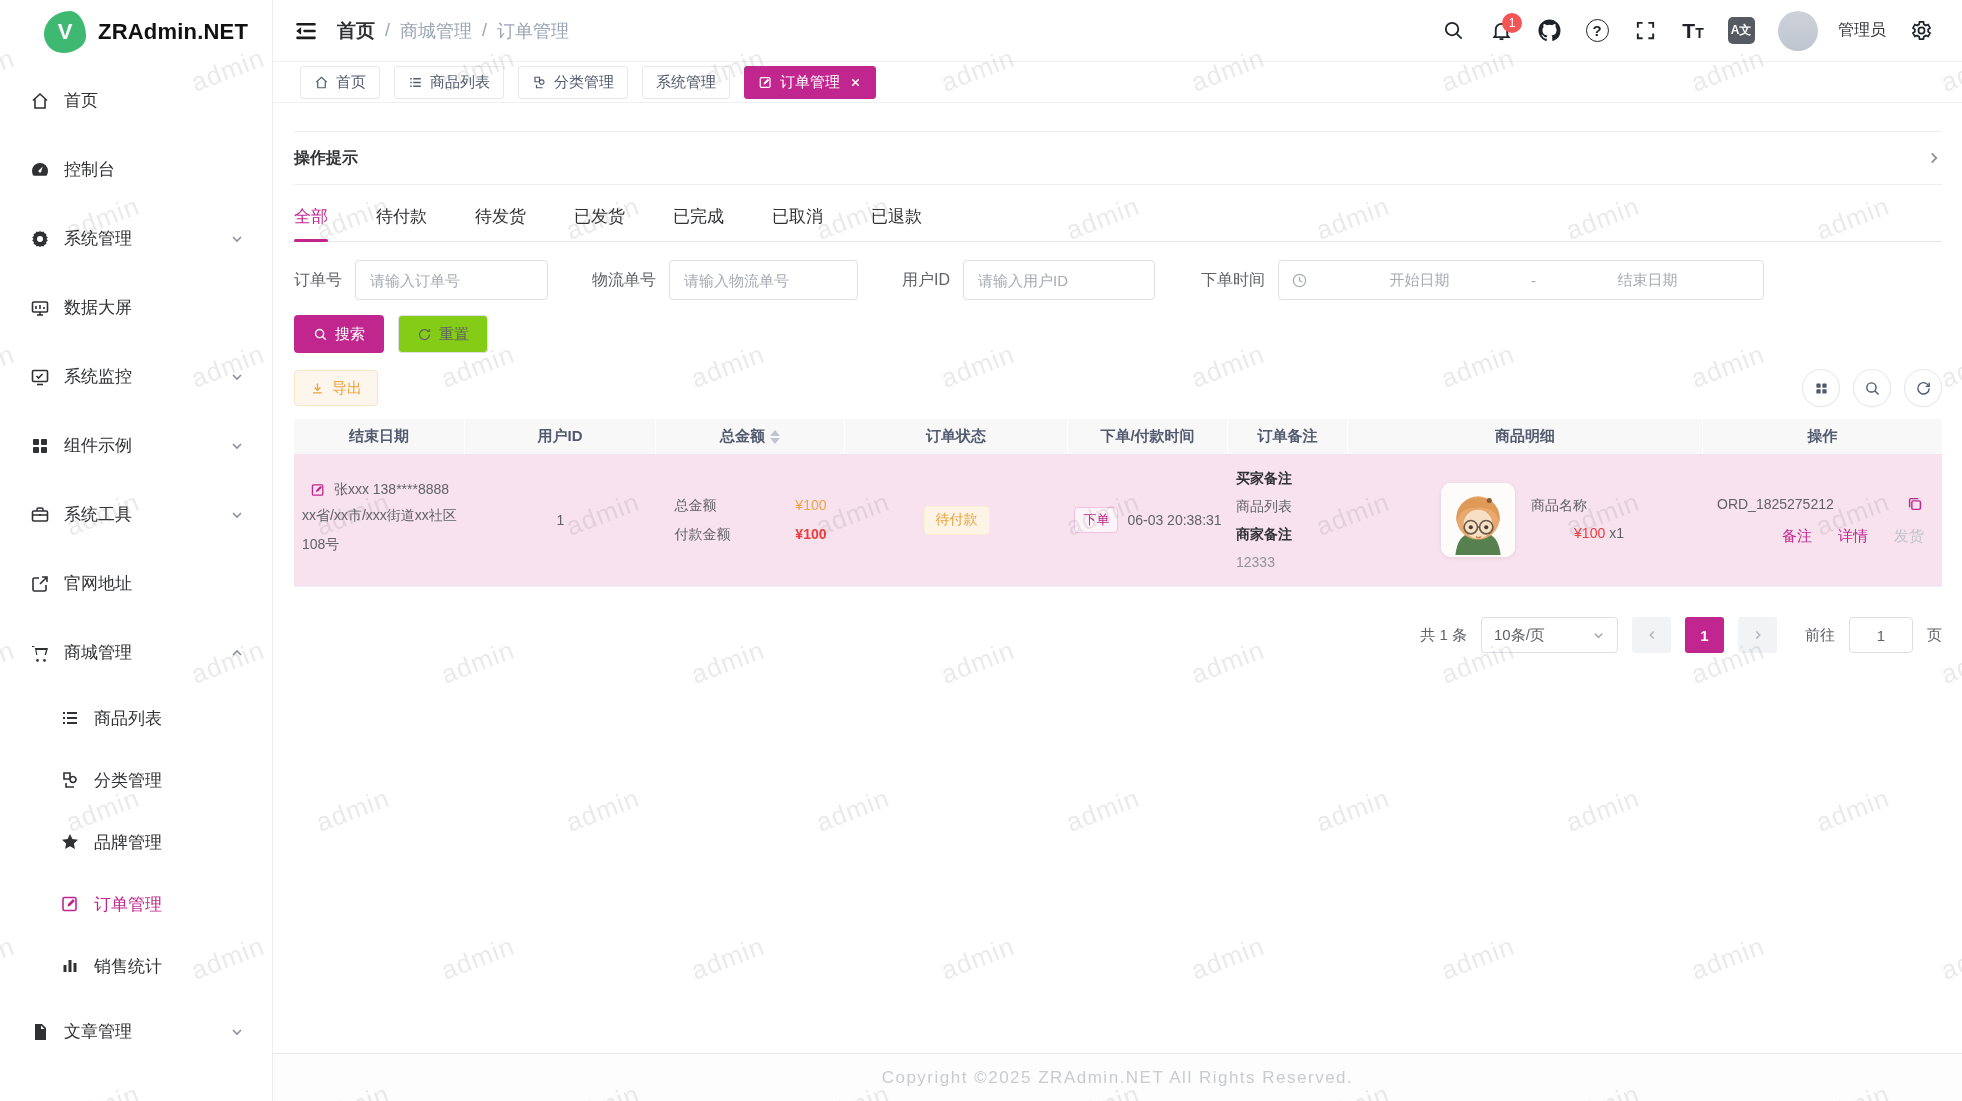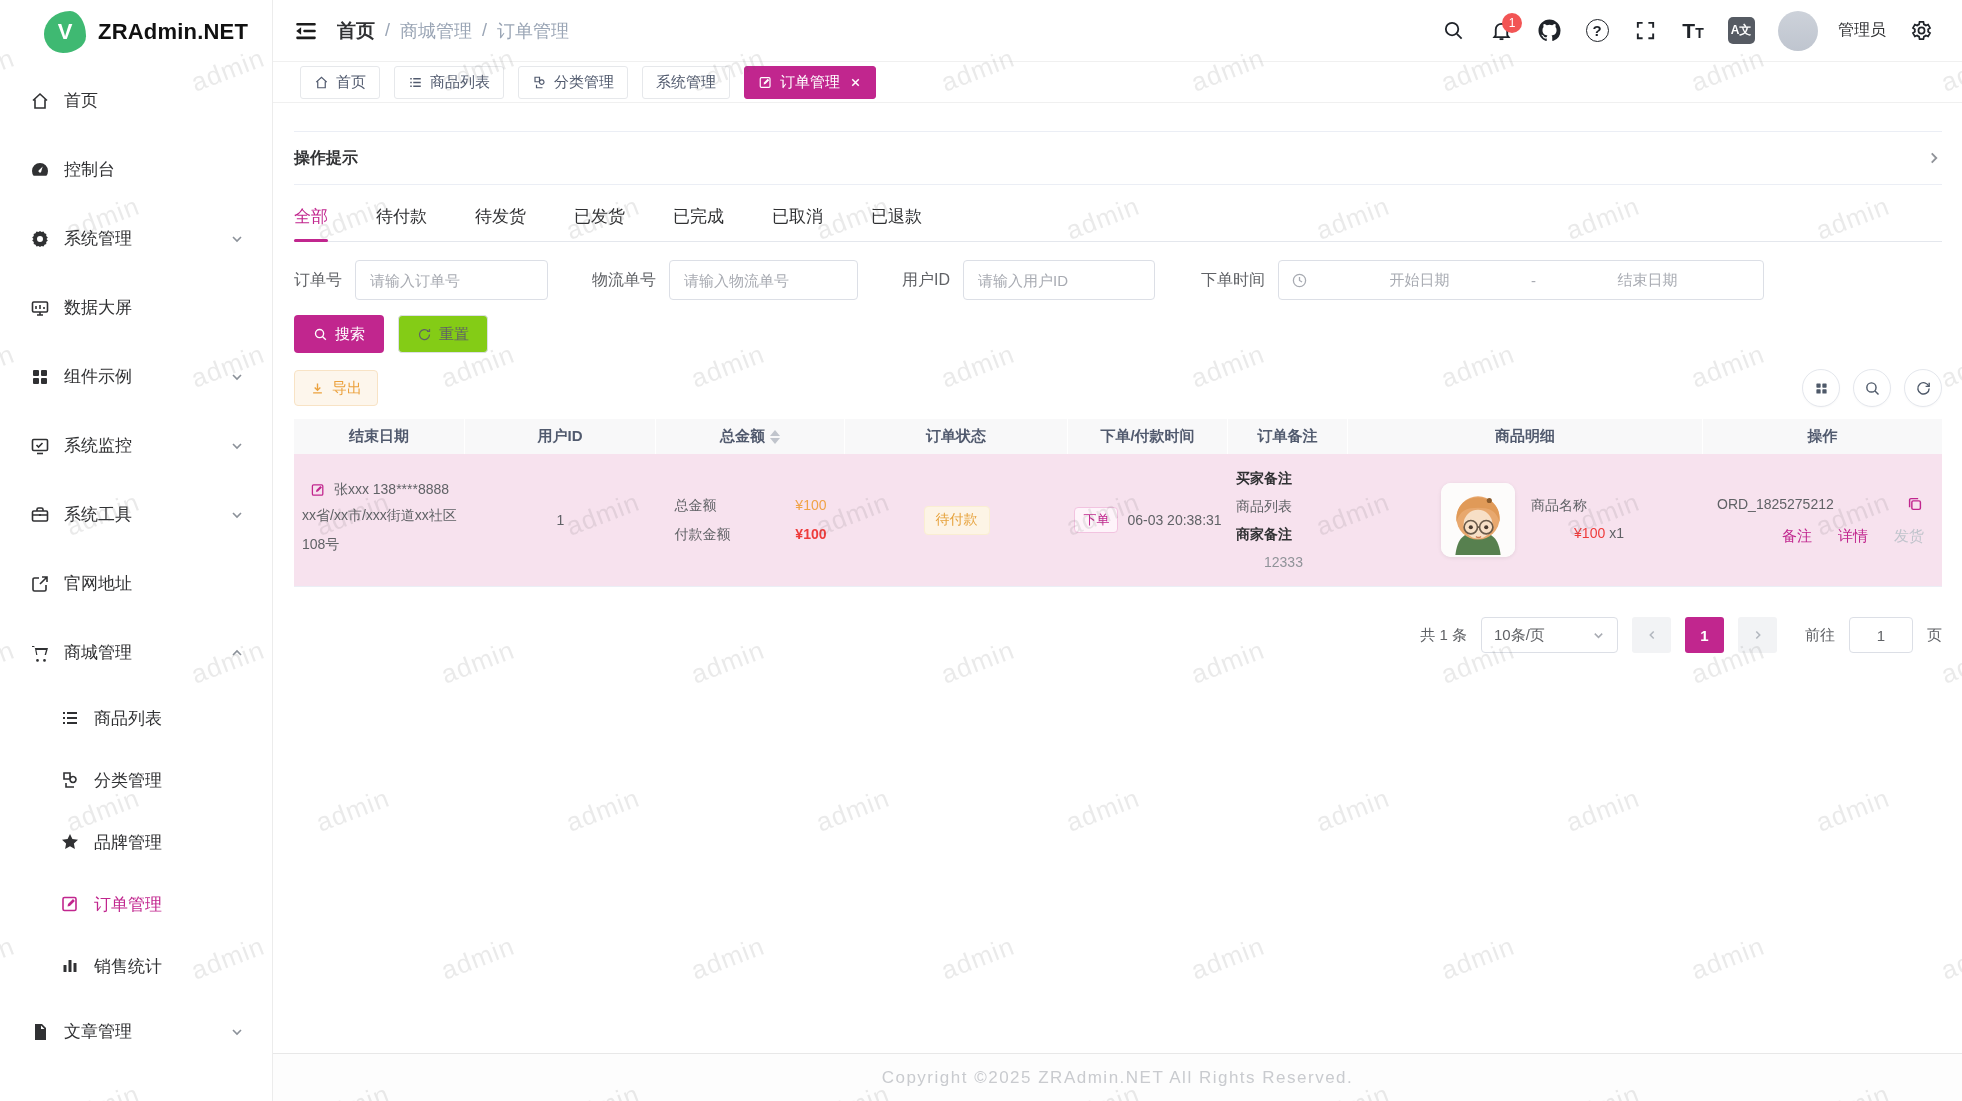--- a/index.html
+++ b/index.html
@@ -100,21 +100,21 @@
   .addr-name svg{width:16px;height:16px;color:var(--accent);}
   .addr{line-height:29px;margin-top:2px;}
   .amount-line{display:flex;justify-content:space-between;width:152px;line-height:29px;margin:0 auto;}
   .amount-line .v1{color:var(--orange);}
   .amount-line .v2{color:var(--danger);font-weight:bold;}
   .badge-warn{background:var(--warn-bg);border:1px solid #faeed2;color:var(--warn);border-radius:4px;height:29px;display:inline-flex;align-items:center;padding:0 11px;font-size:14px;}
   .time-line{display:flex;align-items:center;gap:9px;justify-content:center;white-space:nowrap;}
   .badge-pink{background:#fef4fa;border:1px solid #f2c3e0;color:var(--accent);border-radius:4px;height:26px;display:inline-flex;align-items:center;padding:0 8px;font-size:13px;}
   .note .b{font-weight:bold;color:var(--txt);line-height:28px;}
   .note .n{line-height:28px;}
-  .note .g{color:var(--muted);line-height:28px;margin-left:28px;}
+  .note .g{color:var(--muted);line-height:28px;}
   .prod{flex-direction:row;align-items:center;gap:16px;padding-left:22px;}
   .thumb{width:74px;height:74px;background:#fff;border-radius:10px;box-shadow:0 1px 4px rgba(0,0,0,.08);overflow:hidden;flex:none;}
   .prod-info .pn{line-height:26px;}
   .prod-info .pp{line-height:30px;margin-left:43px;}
   .prod-info .price{color:var(--danger);}
   .ops-line1{display:flex;align-items:center;justify-content:space-between;padding:0 10px 0 6px;white-space:nowrap;}
   .ops-line1 svg{width:18px;height:18px;color:var(--accent);}
   .ops-line2{display:flex;justify-content:flex-end;gap:26px;padding-right:10px;margin-top:14px;font-size:15px;}
   .ops-line2 .lnk{color:var(--accent);cursor:pointer;}
   .ops-line2 .lnk-dis{color:var(--dis);}
@@ -172,38 +172,38 @@
       </div>
       <div class="s-item">
         <svg class="ic icon" viewBox="0 0 20 20" fill="none" stroke="currentColor" stroke-width="1.6">
             <rect x="2.5" y="4" width="15" height="10" rx="1.2"></rect>
             <path d="M7 17h6M10 14v3"></path>
             <path d="M6 11V8M10 11V7M14 11V9"></path>
           </svg>
         <span class="s-label">数据大屏</span>
       </div>
       <div class="s-item">
+        <svg class="ic icon" viewBox="0 0 20 20" fill="none" stroke="currentColor" stroke-width="1.6">
+            <rect x="2.5" y="3.5" width="15" height="11" rx="1.2"></rect>
+            <path d="m6.5 9 2 2 4-4"></path>
+            <path d="M7 17.5h6"></path>
+          </svg>
+        <span class="s-label">系统监控</span>
+        <svg class="chev icon" viewBox="0 0 14 14" fill="none" stroke="currentColor" stroke-width="1.6">
+            <path d="m3 5 4 4 4-4"></path>
+          </svg>
+      </div>
+      <div class="s-item">
         <svg class="ic icon" viewBox="0 0 20 20" fill="currentColor">
             <rect x="3" y="3" width="6" height="6" rx="1"></rect>
             <rect x="11" y="3" width="6" height="6" rx="1"></rect>
             <rect x="3" y="11" width="6" height="6" rx="1"></rect>
             <rect x="11" y="11" width="6" height="6" rx="1"></rect>
           </svg>
         <span class="s-label">组件示例</span>
-        <svg class="chev icon" viewBox="0 0 14 14" fill="none" stroke="currentColor" stroke-width="1.6">
-            <path d="m3 5 4 4 4-4"></path>
-          </svg>
-      </div>
-      <div class="s-item">
-        <svg class="ic icon" viewBox="0 0 20 20" fill="none" stroke="currentColor" stroke-width="1.6">
-            <rect x="2.5" y="3.5" width="15" height="11" rx="1.2"></rect>
-            <path d="m6.5 9 2 2 4-4"></path>
-            <path d="M7 17.5h6"></path>
-          </svg>
-        <span class="s-label">系统监控</span>
         <svg class="chev icon" viewBox="0 0 14 14" fill="none" stroke="currentColor" stroke-width="1.6">
             <path d="m3 5 4 4 4-4"></path>
           </svg>
       </div>
       <div class="s-item">
         <svg class="ic icon" viewBox="0 0 20 20" fill="none" stroke="currentColor" stroke-width="1.6">
             <rect x="2.5" y="6" width="15" height="10" rx="1.2"></rect>
             <path d="M7 6V4.5A1.5 1.5 0 0 1 8.5 3h3A1.5 1.5 0 0 1 13 4.5V6M2.5 10h15M10 9v2"></path>
           </svg>
         <span class="s-label">系统工具</span>

